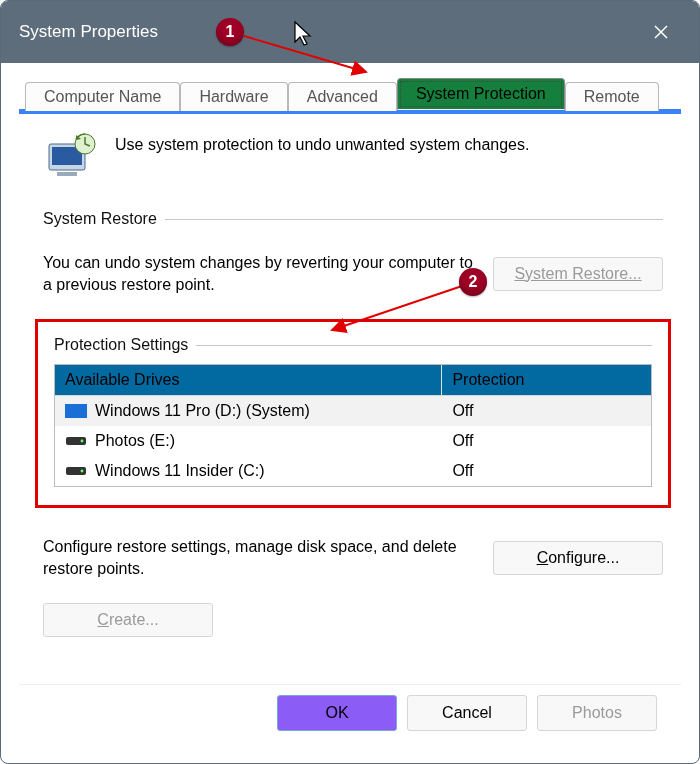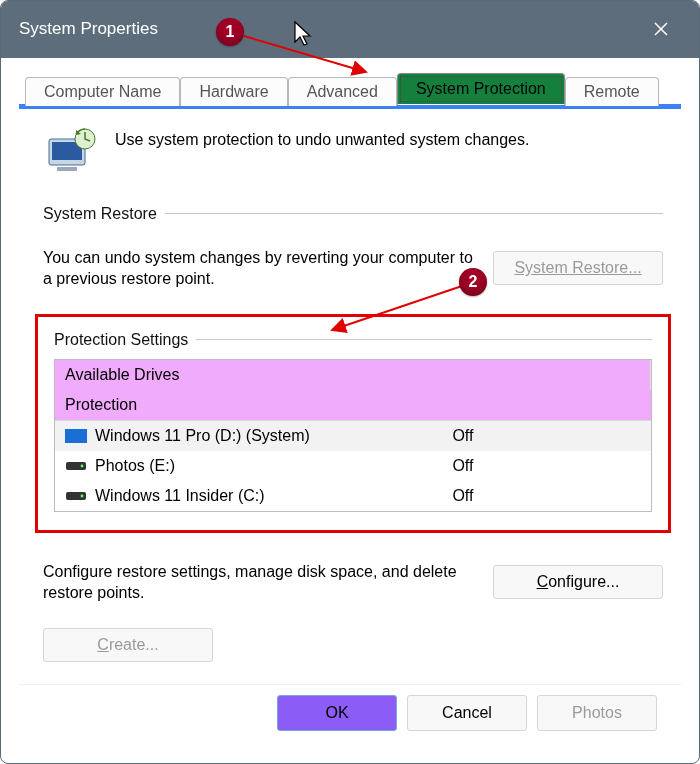--- a/index.html
+++ b/index.html
@@ -96,21 +96,21 @@
     margin: 0 -8px 16px -8px;
   }
   .drives-table {
     border:1px solid #bcbcbc;
     margin-top:10px;
   }
   .drives-header, .drives-row {
     display:flex;
     font-size:16px;
   }
-  .drives-header { border-bottom:1px solid #d7d7d7; background:#f0abfc;flex-direction:column;}
+  .drives-header { border-bottom:1px solid #d7d7d7; background:#0369a1;}
   .col-drive { flex: 1 1 65%; padding:6px 10px; }
   .col-prot { flex: 1 1 35%; padding:6px 10px; }
   .drives-header .col-drive, .drives-header .col-prot { border-right:1px solid #e2e2e2;}
   .drives-header .col-prot { border-right:none;}
   .drives-row { border-top:0; }
   .drives-row.selected { background:#f2f2f2;}
   .drive-name { display:flex; align-items:center; gap:8px;}
   .drive-icon { width:22px; height:14px; }
   .cfg-row { display:flex; gap:18px; align-items:center; margin:12px 0;}
   .cfg-text { font-size:16px; flex:1; line-height:1.35;}

